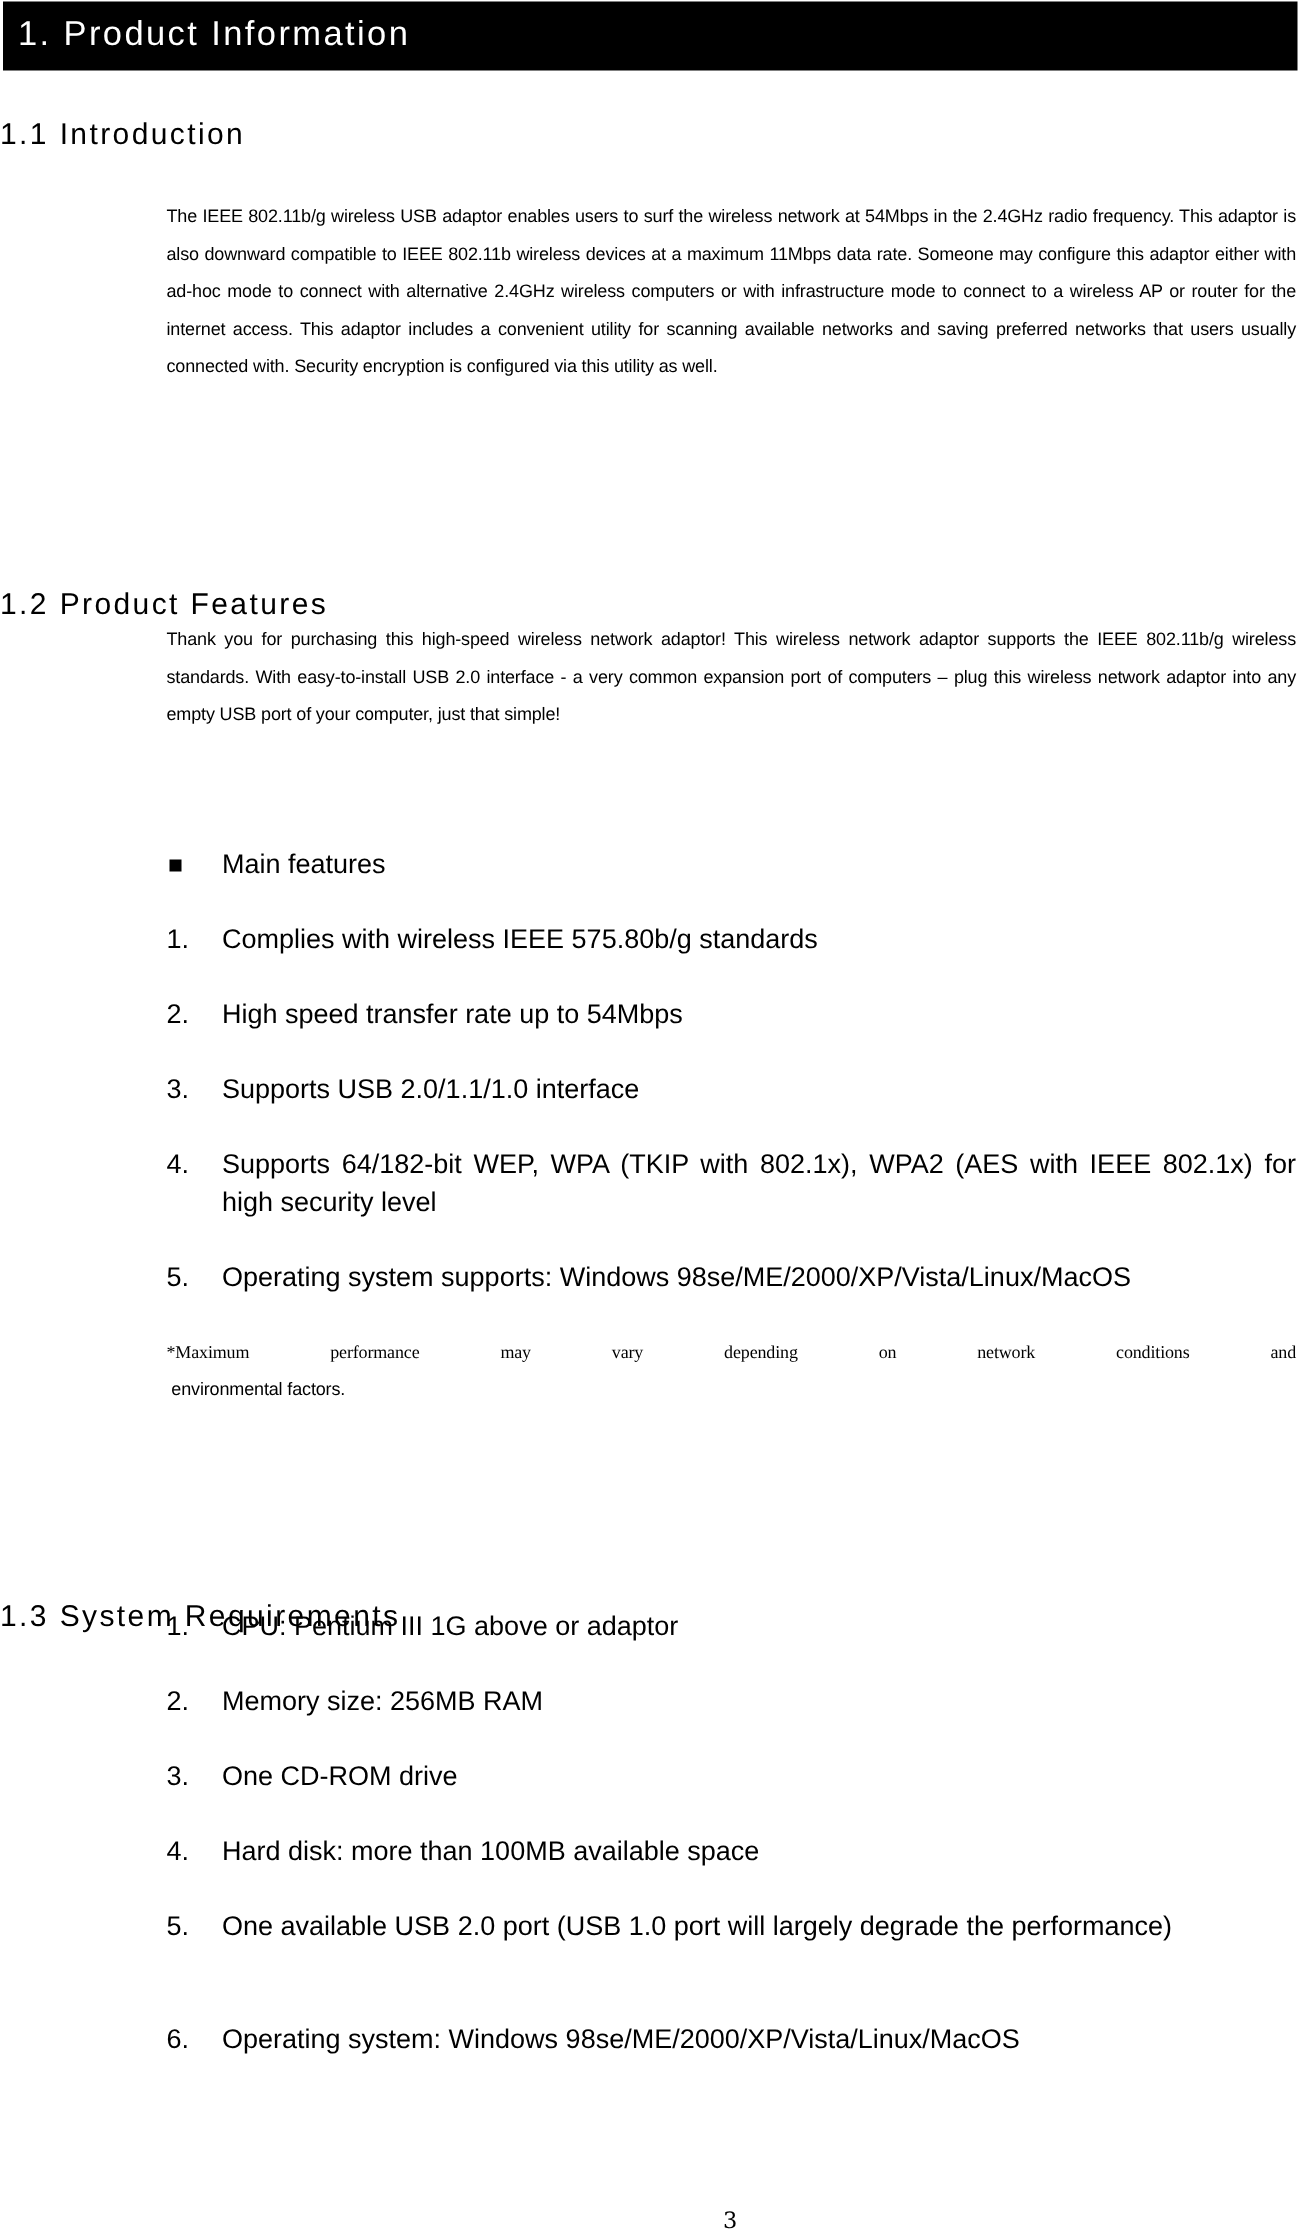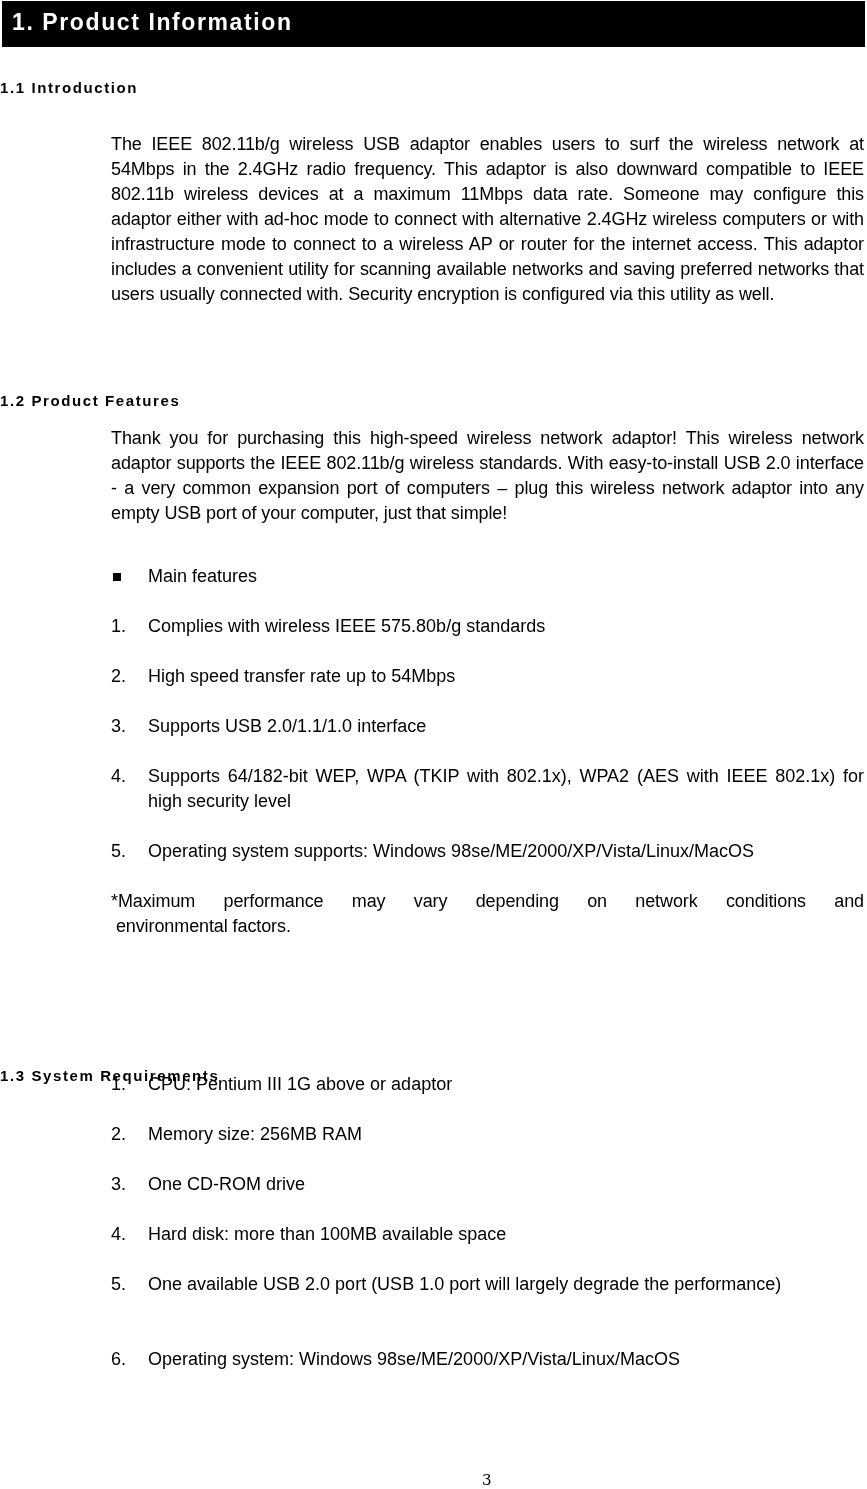--- a/index.html
+++ b/index.html
@@ -1,39 +1,39 @@
 <!DOCTYPE html>
 <html><head>
 <meta charset="utf-8">
 <style>
   html, body { margin: 0; padding: 0; background: #ffffff; }
   body { width: 867px; height: 1489px; position: relative; overflow: hidden; color: #000; font-family: "Liberation Sans", sans-serif; }
   .banner { position: absolute; left: 2px; top: 1px; width: 863px; height: 46px; background: #000; }
-  .banner span { position: absolute; left: 10px; top: 8px; color: #fff; font-weight: bold; font-size: 23px; letter-spacing: 1.6px; }
-  .h2 { position: absolute; left: 0; font-weight: bold; font-size: 15px; letter-spacing: 1.6px; }
-  .para { position: absolute; left: 111px; width: 753px; font-size: 18px; line-height: 25px; text-align: justify; letter-spacing: -0.1px; }
+  .banner span { position: absolute; left: 10px; top: 8px; color: #fff; font-weight: normal; font-size: 23px; letter-spacing: 1.6px; }
+  .h2 { position: absolute; left: 0; font-weight: normal; font-size: 20px; letter-spacing: 1.6px; }
+  .para { position: absolute; left: 111px; width: 753px; font-size: 12px; line-height: 25px; text-align: justify; letter-spacing: -0.1px; }
   .para.last-justify { text-align-last: justify; }
   .item { position: absolute; left: 111px; width: 753px; font-size: 18px; line-height: 25px; }
   .item .num { position: absolute; left: 0; top: 0; }
   .item .txt { display: block; margin-left: 37px; text-align: justify; }
   .bullet-sq { position: absolute; left: 2px; top: 9px; width: 8px; height: 8px; background: #000; }
   .pagenum { position: absolute; left: 482px; top: 1471px; font-family: "DejaVu Serif", serif; font-size: 15px; }
 </style>
 </head>
 <body>
 
 <div class="banner">
   <span>1. Product Information</span>
 </div>
 
 <div class="h2" style="top:79px;">1.1 Introduction</div>
 <div class="para" style="top:132px;">The IEEE 802.11b/g wireless USB adaptor enables users to surf the wireless network at 54Mbps in the 2.4GHz radio frequency. This adaptor is also downward compatible to IEEE 802.11b wireless devices at a maximum 11Mbps data rate. Someone may configure this adaptor either with ad-hoc mode to connect with alternative 2.4GHz wireless computers or with infrastructure mode to connect to a wireless AP or router for the internet access. This adaptor includes a convenient utility for scanning available networks and saving preferred networks that users usually connected with. Security encryption is configured via this utility as well.</div>
 
 <div class="h2" style="top:364px;margin-top:28px;">1.2 Product Features</div>
-<div class="para" style="top:414px;margin-top:12px;">Thank you for purchasing this high-speed wireless network adaptor! This wireless network adaptor supports the IEEE 802.11b/g wireless standards. With easy-to-install USB 2.0 interface - a very common expansion port of computers – plug this wireless network adaptor into any empty USB port of your computer, just that simple!</div>
+<div class="para" style="top:414px;">Thank you for purchasing this high-speed wireless network adaptor! This wireless network adaptor supports the IEEE 802.11b/g wireless standards. With easy-to-install USB 2.0 interface - a very common expansion port of computers – plug this wireless network adaptor into any empty USB port of your computer, just that simple!</div>
 
 <div class="item" style="top:564px;">
   <span class="bullet-sq"></span>
   <span class="txt">Main features</span>
 </div>
 
 <div class="item" style="top:614px;">
   <span class="num">1.</span>
   <span class="txt">Complies with wireless IEEE 575.80b/g standards</span>
 </div>
@@ -47,21 +47,21 @@
 </div>
 <div class="item" style="top:764px;">
   <span class="num">4.</span>
   <span class="txt">Supports 64/182-bit WEP, WPA (TKIP with 802.1x), WPA2 (AES with IEEE 802.1x) for high security level</span>
 </div>
 <div class="item" style="top:839px;">
   <span class="num">5.</span>
   <span class="txt">Operating system supports: Windows 98se/ME/2000/XP/Vista/Linux/MacOS</span>
 </div>
 
-<div class="para last-justify" style="top:889px;">*Maximum performance may vary depending on network conditions and</div>
+<div class="para last-justify" style="top:889px;font-family:Liberation Serif, serif;">*Maximum performance may vary depending on network conditions and</div>
 <div class="para" style="top:914px; white-space:pre;"> environmental factors.</div>
 
 <div class="h2" style="top:1019px;margin-top:48px;">1.3 System Requirements</div>
 
 <div class="item" style="top:1072px;">
   <span class="num">1.</span>
   <span class="txt">CPU: Pentium III 1G above or adaptor</span>
 </div>
 <div class="item" style="top:1122px;">
   <span class="num">2.</span>

